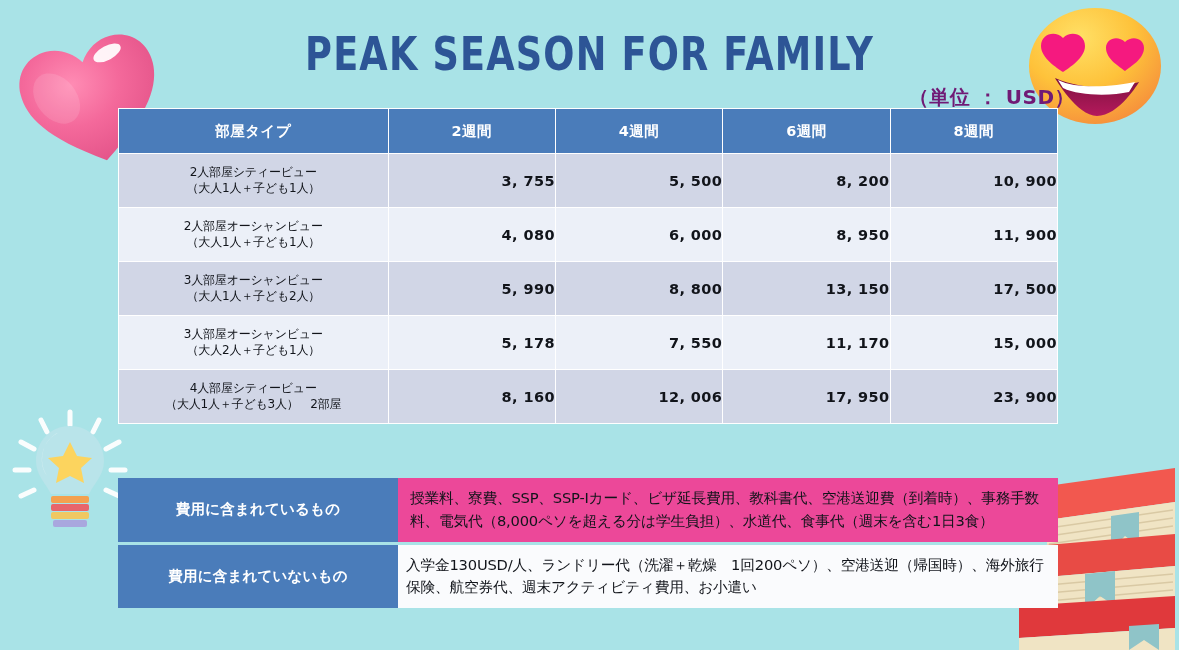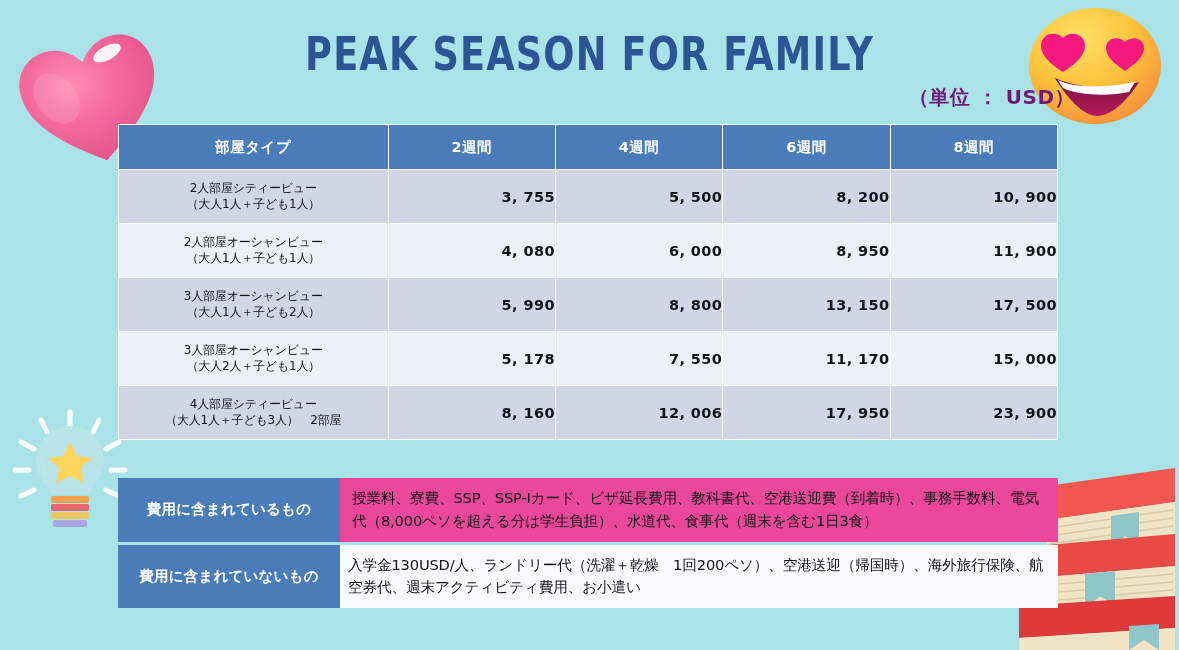--- a/index.html
+++ b/index.html
@@ -26,21 +26,21 @@
   .unit {
     position:absolute; top:84px; right:104px;
     font-size:20px; font-weight:bold; color:#701a75;
     letter-spacing:0.5px;
     font-family:"DejaVu Sans", sans-serif;
     white-space:nowrap;
   }
 
   
   .tbl-wrap {
-    position:absolute; left:118px; top:124px;
+    position:absolute; left:118px; top:108px;
     width:940px;
   }
   table.rates { width:940px; border-collapse:separate; border-spacing:1px; background:#ffffff; }
   table.rates th {
     background:#4a7cba; color:#fff;
     font-size:14.5px; font-weight:bold;
     height:44px; letter-spacing:0.5px;
     font-family:"DejaVu Sans", sans-serif;
   }
   table.rates th.c0 { width:268px; }
@@ -54,21 +54,21 @@
     font-size:12px; line-height:1.28; letter-spacing:-0.2px;
   }
   table.rates td.num { font-weight:bold; letter-spacing:0.4px; font-size:14.5px;text-align:right; }
   tr.odd  td { background:#d1d6e6; }
   tr.even td { background:#ecf0f8; }
 
   
   .info { position:absolute; left:118px; width:940px; }
   .info-row { display:flex; align-items:stretch; margin-bottom:3px; }
   .info-label {
-    width:222px; background:#4a7cba; color:#fff;
+    width:280px; background:#4a7cba; color:#fff;
     font-size:14.5px; font-weight:bold;
     display:flex; align-items:center; justify-content:center;
     text-align:center; letter-spacing:0.2px;
     font-family:"DejaVu Sans", sans-serif;
   }
   .info-body {
     flex:1; background:#ec4899; color:#11141a;
     font-size:14.7px; line-height:1.55;
     padding:9px 10px 9px 12px; letter-spacing:-0.2px;
     font-family:"DejaVu Sans", sans-serif;

